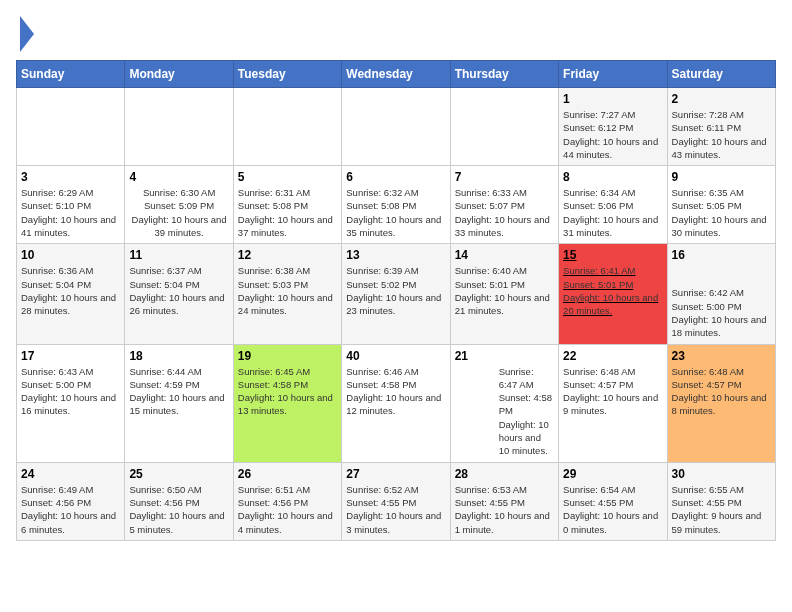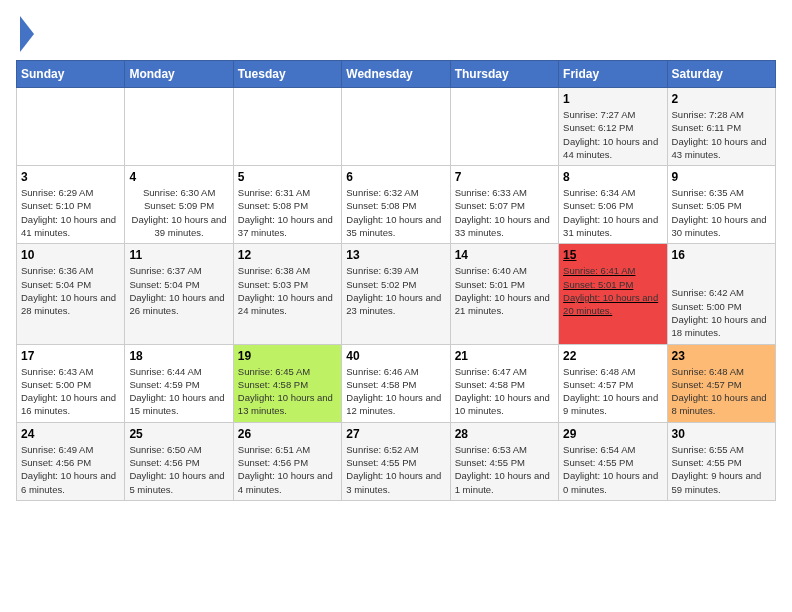--- a/index.html
+++ b/index.html
@@ -249,21 +249,21 @@
 Daylight: 10 hours and 13 minutes.</div>
         </td>
         <td style="background: rgb(255, 255, 255);">
           <div class="cell-day">40</div>
           <div class="cell-info" style="white-space: pre-line;">Sunrise: 6:46 AM
 Sunset: 4:58 PM
 Daylight: 10 hours and 12 minutes.</div>
         </td>
         <td style="background: rgb(255, 255, 255);">
           <div class="cell-day">21</div>
-          <div class="cell-info" style="white-space: pre-line;">Sunrise: 6:47 AM
+          <div class="cell-info" style="white-space: pre-line; margin-left: 44px;">Sunrise: 6:47 AM
 Sunset: 4:58 PM
 Daylight: 10 hours and 10 minutes.</div>
         </td>
         <td style="background: rgb(255, 255, 255);">
           <div class="cell-day">22</div>
           <div class="cell-info" style="white-space: pre-line;">Sunrise: 6:48 AM
 Sunset: 4:57 PM
 Daylight: 10 hours and 9 minutes.</div>
         </td>
         <td style="background: #fdba74;">

